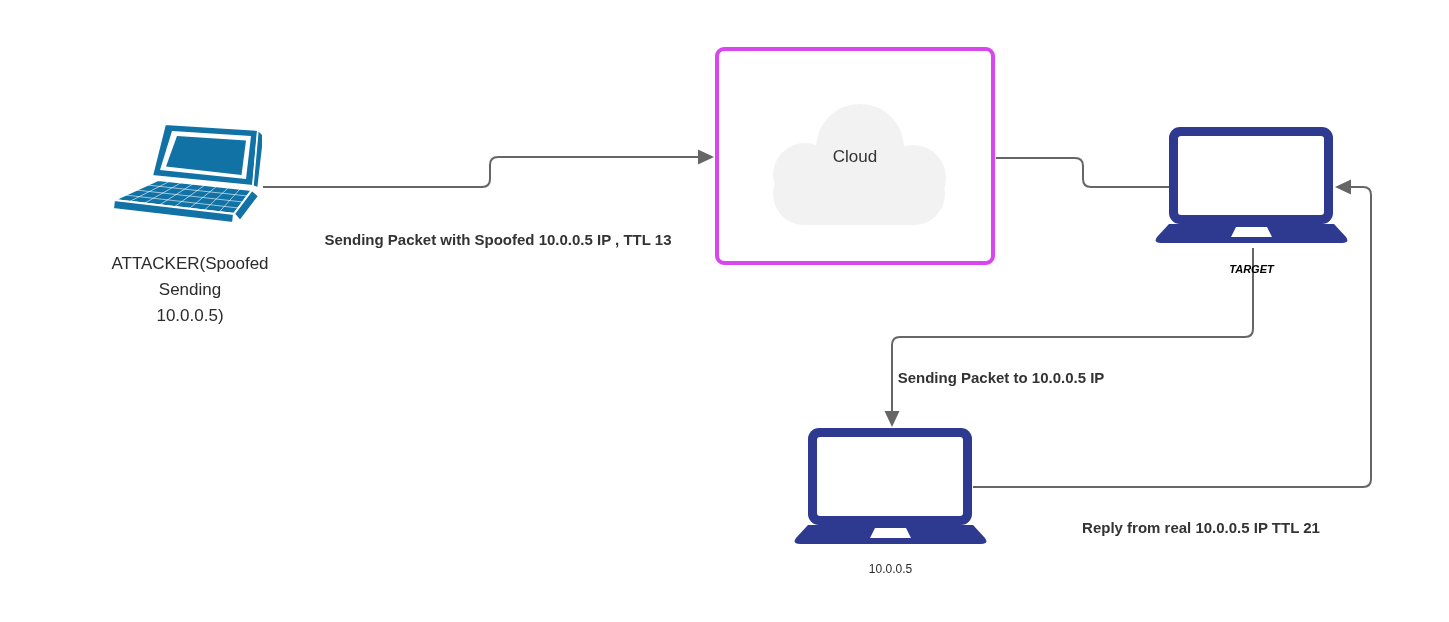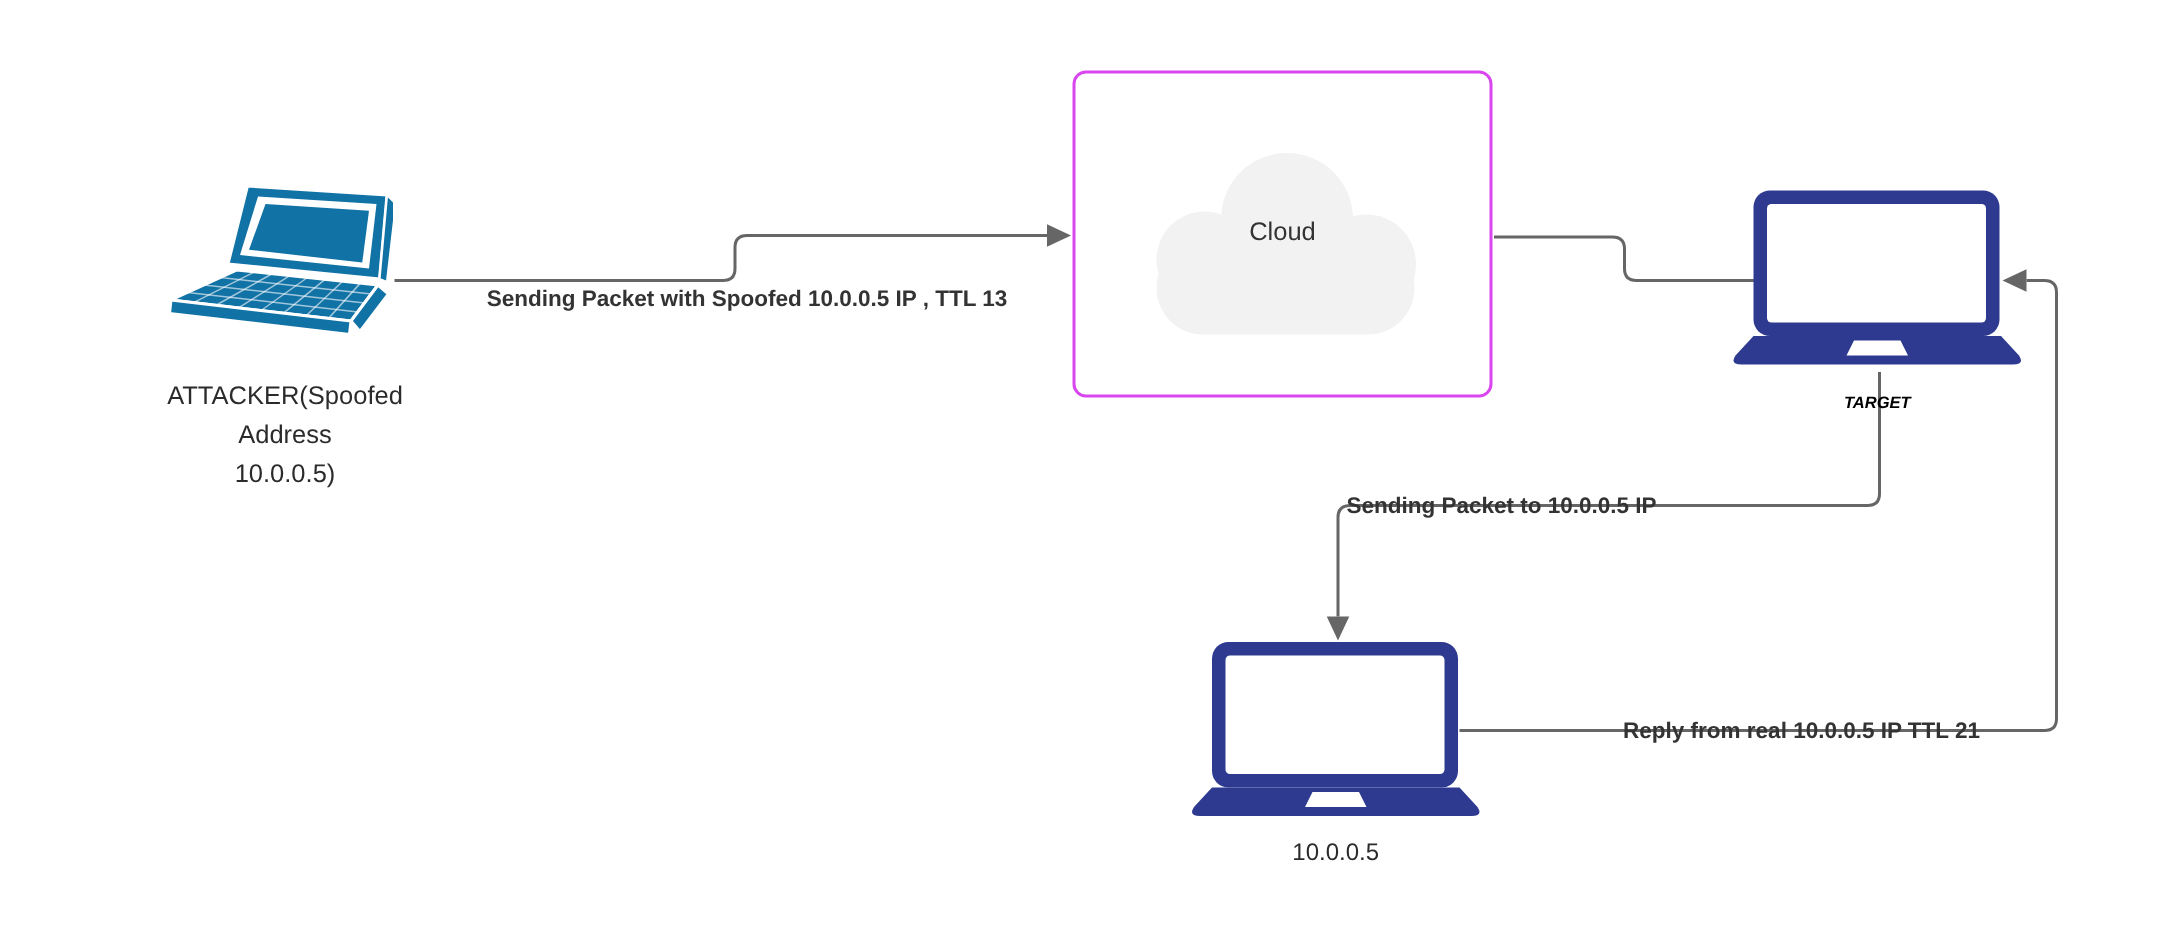--- a/index.html
+++ b/index.html
@@ -4,31 +4,31 @@
 <style>
   html,body { margin:0; padding:0; background:#ffffff; }
   .canvas {
     position:relative; width:1449px; height:622px; background:#ffffff;
     font-family:"Liberation Sans", sans-serif; overflow:hidden;
   }
   .abs { position:absolute; }
   #connector-svg { position:absolute; left:0; top:0; width:1449px; height:622px; }
   .edge-label {
     position:absolute; font-size:15px; font-weight:bold; color:#333333;
-    text-align:center; white-space:nowrap; line-height:18px;
+    text-align:center; white-space:nowrap; line-height:18px;margin-top:40px;
   }
   .node-label {
     position:absolute; font-size:17px; color:#2b2b2b; text-align:center; line-height:26px;
   }
   .attacker-label { white-space:pre-line; }
   .target-label { font-weight:bold; font-style:italic; font-size:11px; color:#000000; }
-  .real-label { font-size:16px; }
+  .real-label { font-size:12px; }
   .cloud-box {
     position:absolute; left:715px; top:47px; width:280px; height:218px;
-    background:#ffffff; border:2px solid #d946ef; border-radius:9px; box-sizing:border-box;
+    background:#ffffff; border:4px solid #d946ef; border-radius:9px; box-sizing:border-box;
   }
   .cloud-label {
     position:absolute; left:0; top:96px; width:100%; text-align:center;
     font-size:17px; color:#333333;
   }
 </style>
 </head>
 <body>
 
 <div class="canvas">
@@ -71,21 +71,21 @@
     <polygon points="2,78 122,92 121,101 1,87" fill="#1172A6" stroke="#ffffff" stroke-width="2"></polygon>
     <polygon points="140,68 147,74 128,99 122,92" fill="#1172A6" stroke="#ffffff" stroke-width="2"></polygon>
 
     <polygon points="53,2 146,8 141,64 40,54" fill="#1172A6" stroke="#ffffff" stroke-width="2"></polygon>
     <polygon points="146,8 152,14 146,66 141,64" fill="#1172A6" stroke="#ffffff" stroke-width="1.5"></polygon>
     <polygon points="60,9 139,14 134,57 48,48" fill="#ffffff"></polygon>
     <polygon points="65,14 134,18.5 129.5,53 54,44.5" fill="#1172A6"></polygon>
   </svg>
 
   <div class="node-label attacker-label abs" style="left:70px; top:251px; width:240px;">ATTACKER(Spoofed
-Address
+Sending
 10.0.0.5)</div>
 
   <div class="cloud-box">
     <svg style="position:absolute; left:36px; top:50px; width:204px; height:126px" viewBox="0 0 204 126">
       <g fill="#F2F2F2">
         <circle cx="105" cy="47" r="44"></circle>
         <circle cx="50" cy="74" r="32"></circle>
         <circle cx="158" cy="77" r="33"></circle>
         <rect x="18" y="62" width="172" height="62" rx="31"></rect>
       </g>

